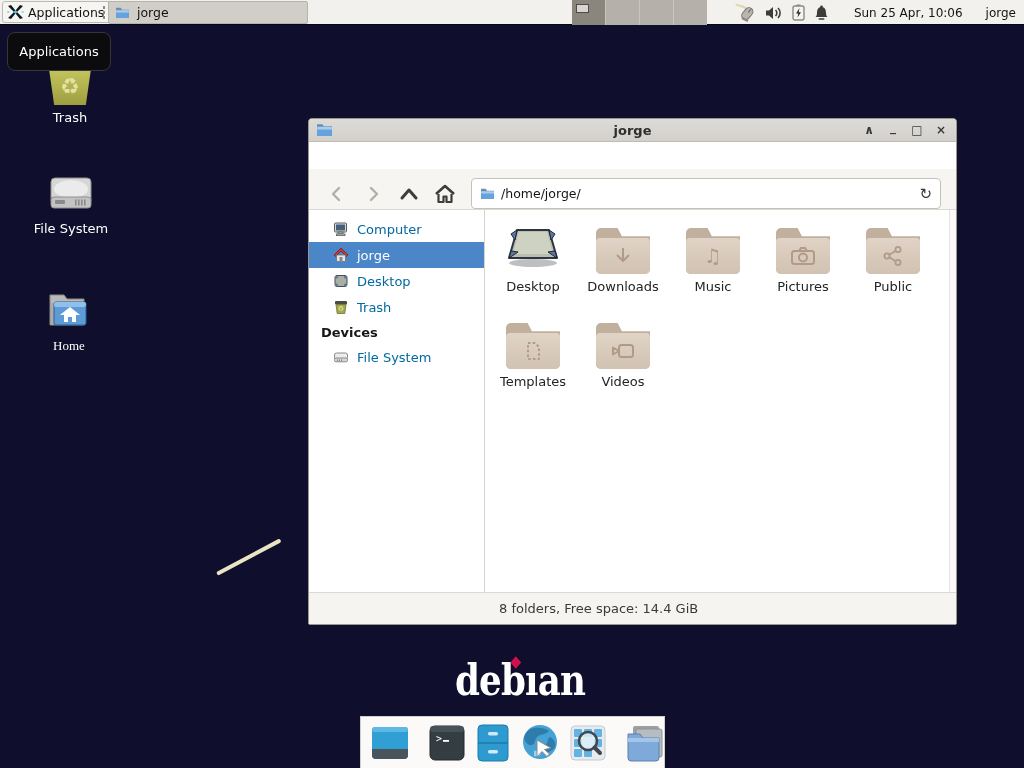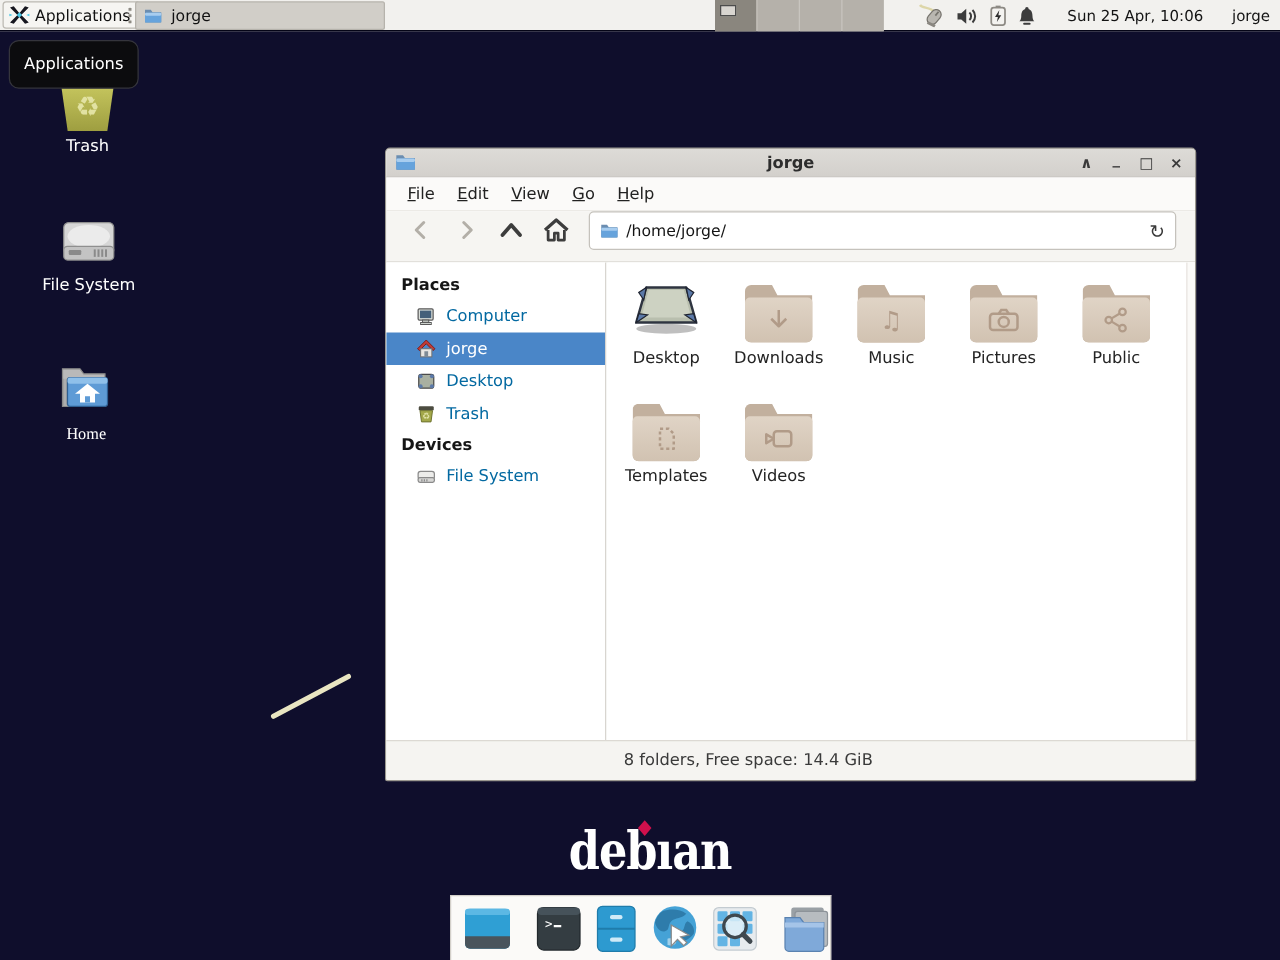--- a/index.html
+++ b/index.html
@@ -118,21 +118,21 @@
     position:absolute; left:0; top:23px; right:0; height:27px;
     background:#fbfaf9; display:flex; align-items:center; padding-left:8px;
     border-bottom:1px solid #eceae6;
   }
   .menu-item { font-size:13px; color:#222; padding:4px 9px; }
   .menu-item u { text-decoration:underline; }
 
   .fm-toolbar {
     position:absolute; left:0; top:50px; right:0; height:41px;
     background:#f6f5f2; border-bottom:1px solid #dcd9d3;
-    display:flex; align-items:flex-start; padding-left:10px;
+    display:flex; align-items:flex-end; padding-left:10px;
   }
   .nav-btn { width:36px; height:30px; display:flex; align-items:center; justify-content:center; border-radius:3px; }
   .pathbar {
     margin-left:8px; width:470px; height:31px;
     background:#fff; border:1px solid #c5c2bc; border-radius:4px;
     display:flex; align-items:center; gap:6px; padding:0 8px;
   }
   .pathbar .path-text { flex:1; font-size:12.5px; color:#141414; }
   .reload-glyph { font-size:15px; color:#3a3a3a; }
 
@@ -330,27 +330,20 @@
     </span>
     <span class="t-title">jorge</span>
     <div class="win-controls">
       <span class="win-btn">∧</span>
       <span class="win-btn minimize">_</span>
       <span class="win-btn">□</span>
       <span class="win-btn">×</span>
     </div>
   </div>
 
-  <div class="menubar">
-    <span class="menu-item mnemonic"><u>F</u>ile</span>
-    <span class="menu-item mnemonic"><u>E</u>dit</span>
-    <span class="menu-item mnemonic"><u>V</u>iew</span>
-    <span class="menu-item mnemonic"><u>G</u>o</span>
-    <span class="menu-item mnemonic"><u>H</u>elp</span>
-  </div>
 
   <div class="fm-toolbar">
     <div class="nav-btn">
       <svg width="20" height="20" viewBox="0 0 20 20">
           <polyline points="12,4 6,10 12,16" stroke="#b3afa8" stroke-width="2.4" fill="none" stroke-linecap="round" stroke-linejoin="round"></polyline>
         </svg>
     </div>
     <div class="nav-btn">
       <svg width="20" height="20" viewBox="0 0 20 20">
           <polyline points="8,4 14,10 8,16" stroke="#b3afa8" stroke-width="2.4" fill="none" stroke-linecap="round" stroke-linejoin="round"></polyline>
@@ -375,21 +368,20 @@
           <rect x="1" y="4.5" width="14" height="2.5" rx="1" fill="#a8cdef"></rect>
         </svg>
       </span>
       <span class="path-text">/home/jorge/</span>
       <span class="reload-glyph">↻</span>
     </div>
   </div>
 
   <div class="fm-body">
     <div class="sidebar">
-      <div class="side-header">Places</div>
 
       <div class="side-row">
         <span style="display:flex">
           <svg width="16" height="16" viewBox="0 0 16 16">
             <rect x="1.5" y="2" width="12" height="9" rx="1" fill="#d8ddd8" stroke="#5a5a5a"></rect>
             <rect x="3" y="3.5" width="9" height="6" fill="#44607a"></rect>
             <rect x="5" y="11" width="5" height="2" fill="#b9beb9" stroke="#5a5a5a" stroke-width="0.8"></rect>
             <rect x="3.5" y="13" width="8.5" height="1.6" fill="#cdd2cd" stroke="#5a5a5a" stroke-width="0.8"></rect>
           </svg>
         </span>

